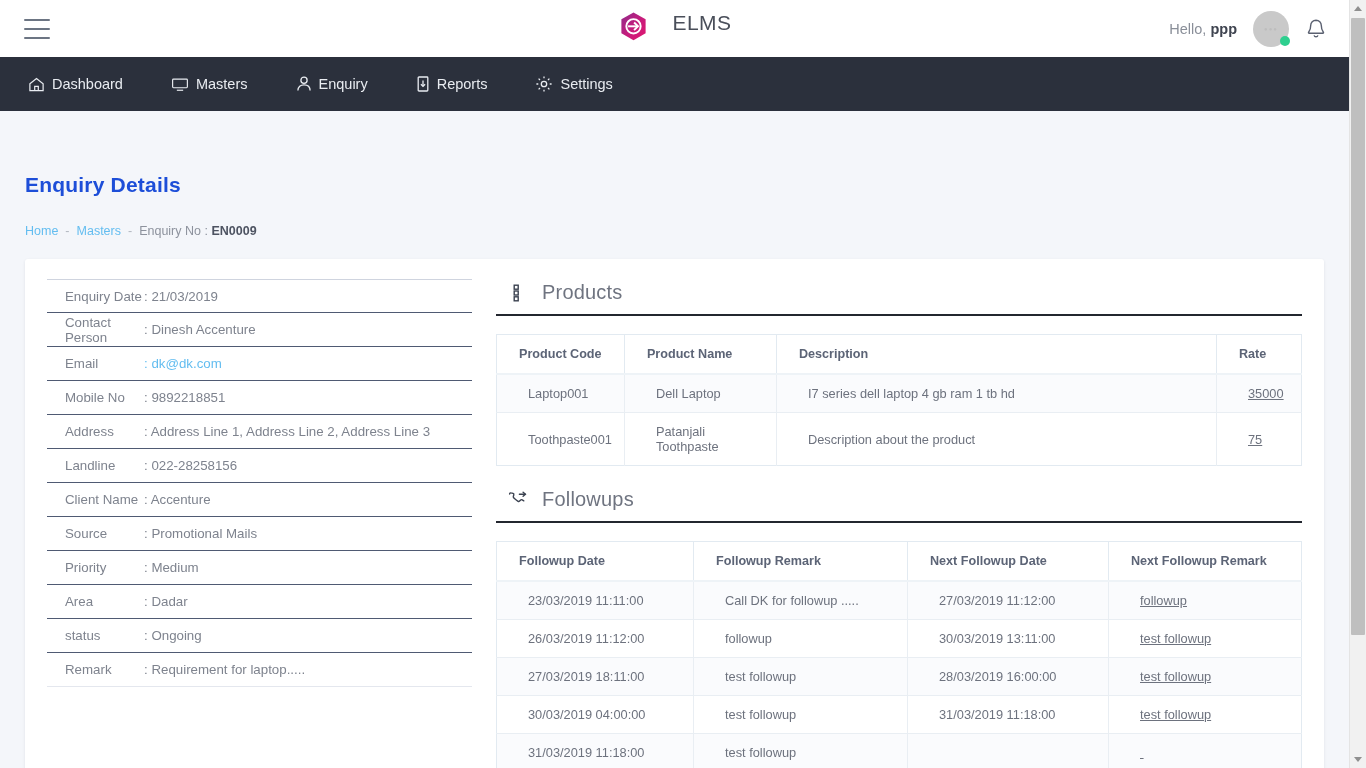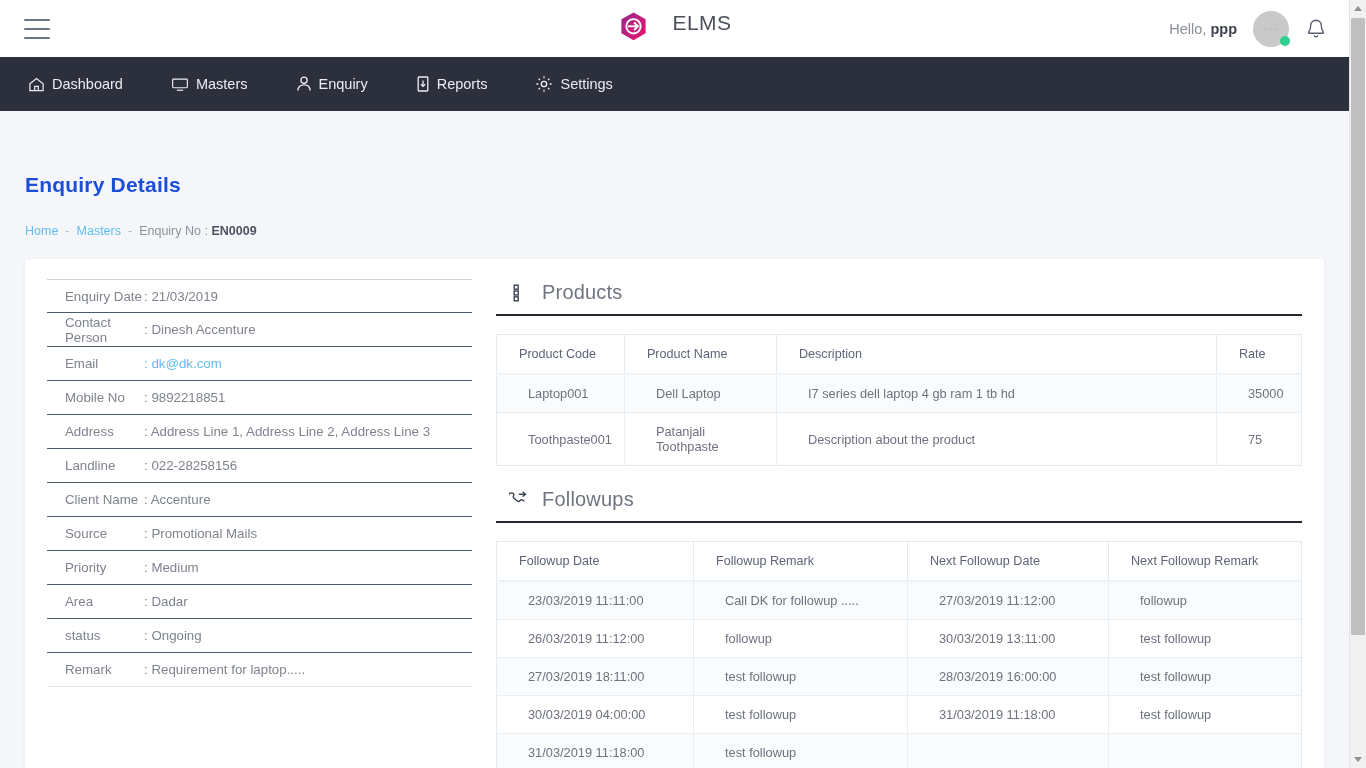--- a/index.html
+++ b/index.html
@@ -163,37 +163,37 @@
   table.grid {
     width: 100%;
     border-collapse: collapse;
     border: 1px solid #e2eaf1;
     font-size: 12.8px;
   }
   table.grid th {
     text-align: left;
     font-size: 12.6px;
     color: #5c6476;
-    font-weight: normal;
+    font-weight: bold;
     padding: 12px 12px 12px 22px;
     background: #ffffff;
     border-right: 1px solid #e2eaf1;
     border-bottom: 2px solid #eef3f7;
     white-space: nowrap;
   }
   table.grid th:last-child { border-right: none; }
   table.grid td {
     color: #6d727e;
     padding: 11px 12px 11px 31px;
     border-right: 1px solid #e9eef3;
     border-bottom: 1px solid #e9eef3;
     vertical-align: middle;
     height: 33px;
   }
-  table.grid td:last-child { border-right: none; }
+  table.grid td:last-child { border-right: none; text-decoration: underline; }
   table.grid tbody tr:nth-child(odd) td { background: #fafbfd; }
   table.grid tbody tr:nth-child(even) td { background: #ffffff; }
   table.grid tbody tr:last-child td { border-bottom: none; }
 
   .sec-gap { height: 18px; }
 
   
   .footer-links {
     padding: 18px 0 0 25px;
     font-size: 13px;

